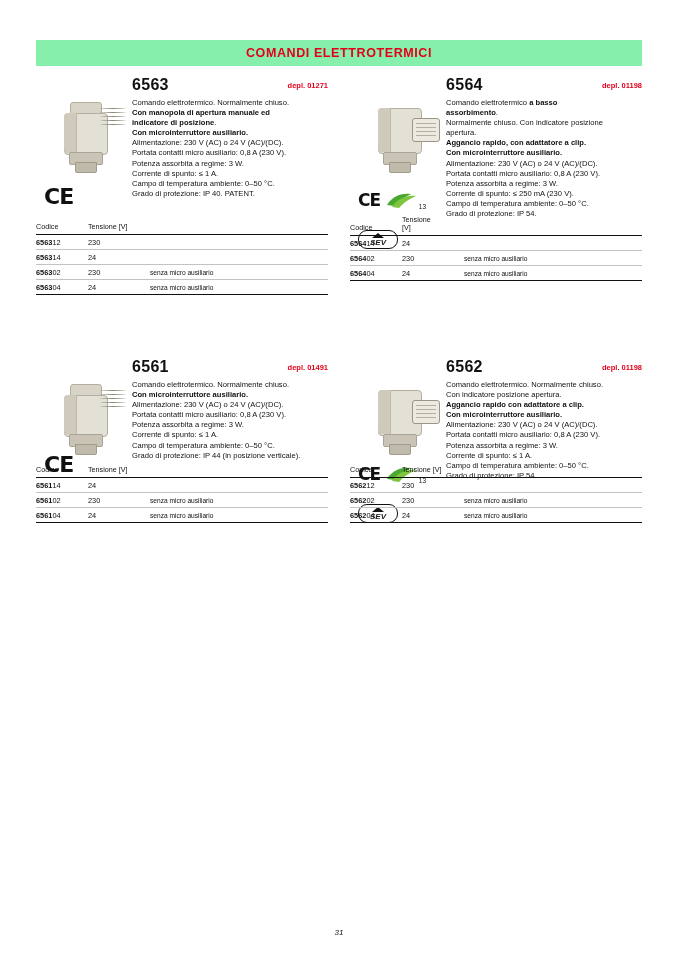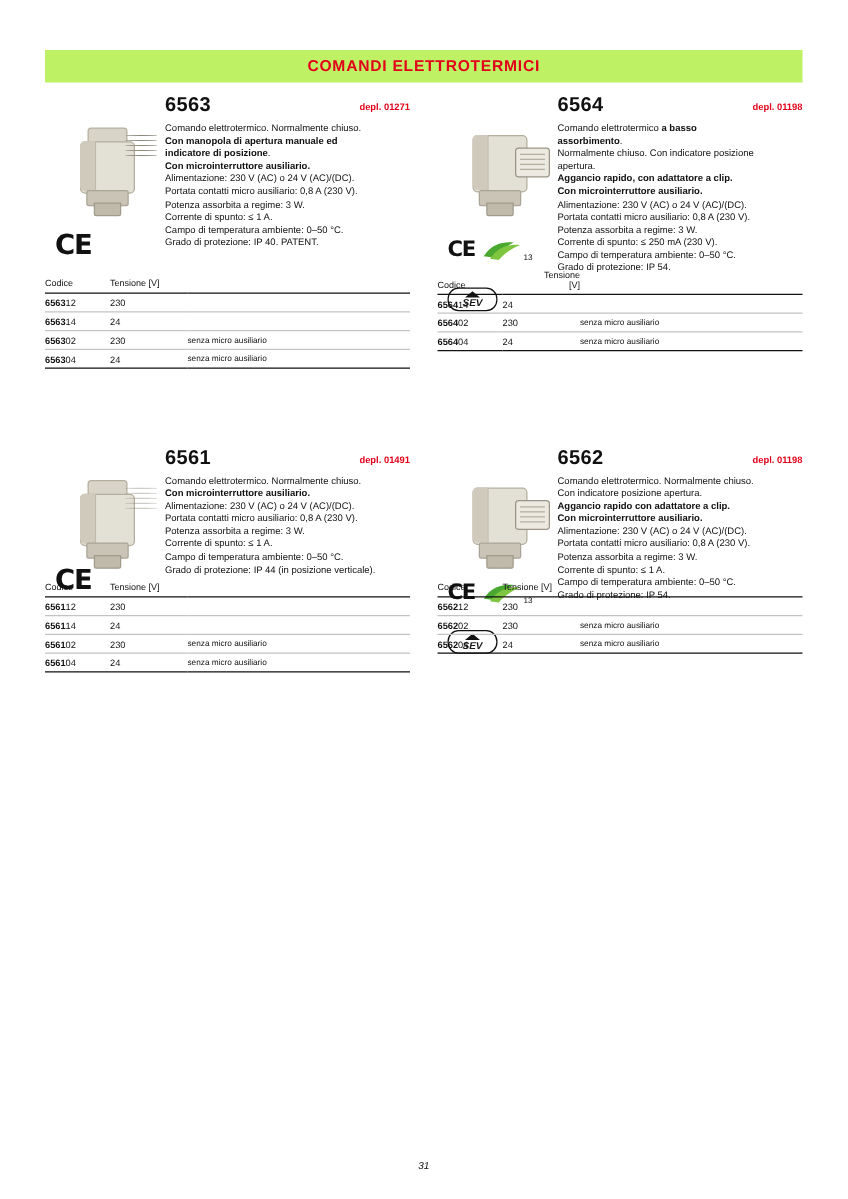--- a/index.html
+++ b/index.html
@@ -21,21 +21,21 @@
     height: 959px;
     box-sizing: border-box;
   }
   
   .banner {
     position: absolute;
     left: 36px;
     top: 40px;
     width: 606px;
     height: 26px;
-    background: #bef264;
+    background: #86efac;
     display: flex;
     align-items: center;
     justify-content: center;
   }
   .banner-title {
     color: #e2001a;
     font-weight: bold;
     font-size: 12.5px;
     letter-spacing: 0.6px;
   }
@@ -277,21 +277,21 @@
     padding: 2.5px 0;
     border-bottom: 0.6px solid #c3c3c3;
     font-size: 7.4px;
     color: #111;
     vertical-align: middle;
   }
   tbody tr:last-child td { border-bottom: 1px solid #111; }
   td.code b { font-weight: bold; }
   td.code span { font-weight: normal; }
   td.note { font-size: 6.6px; color: #111; }
-  .hdr-tensione { line-height: 8px; text-align: right; }
+  .hdr-tensione { line-height: 8px; }
 
   .page-num {
     position: absolute;
     left: 0; right: 0;
     bottom: 22px;
     text-align: center;
     font-size: 8px;
     color: #111;
     font-style: italic;
   }
@@ -461,25 +461,20 @@
     <table>
       <thead>
         <tr>
           <th class="c1">Codice</th>
           <th class="c2">Tensione [V]</th>
           <th></th>
         </tr>
       </thead>
       <tbody>
           <tr>
-            <td class="code"><b>6561</b><span>12</span></td>
-            <td>230</td>
-            <td class="note"></td>
-          </tr>
-          <tr>
             <td class="code"><b>6561</b><span>14</span></td>
             <td>24</td>
             <td class="note"></td>
           </tr>
           <tr>
             <td class="code"><b>6561</b><span>02</span></td>
             <td>230</td>
             <td class="note">senza micro ausiliario</td>
           </tr>
           <tr>

